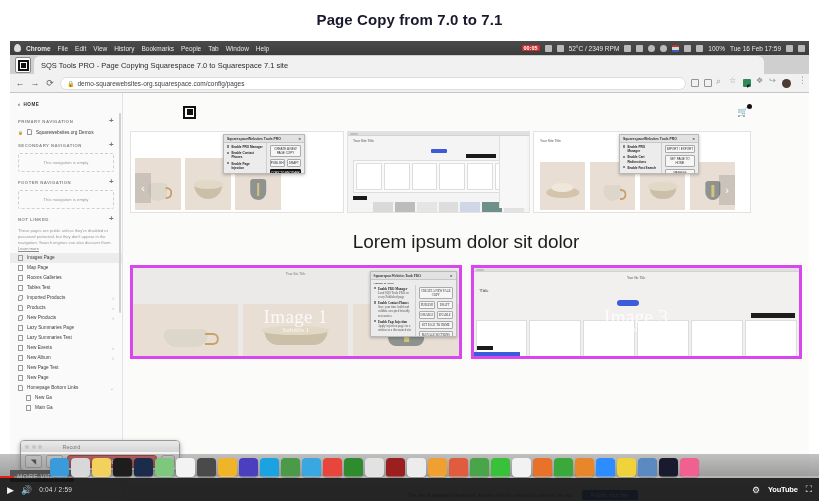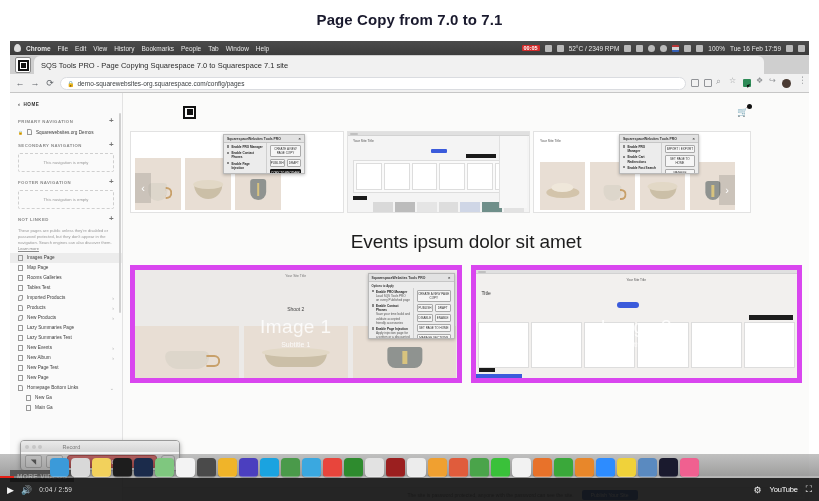--- a/index.html
+++ b/index.html
@@ -218,22 +218,22 @@
     background:rgba(0,0,0,.12); display:flex;align-items:center;justify-content:center;
     color:#fff; font-size:11px;
   }
   .carousel-arrow.right { left:auto; right:0; }
 
   #lorem {
     text-align:center; font-size:19px; color:#1c1c1c; font-weight:400;
     padding:18px 0 12px 0; letter-spacing:-.1px;
   }
   .big-shot-row { display:flex; gap:9px; padding:0 7px; }
-  .big-shot { flex:1; height:118px; position:relative; overflow:hidden;
-     border:5px solid #d946ef; background:#f2f0ee;}
+  .big-shot { flex:1; height:94px; position:relative; overflow:hidden;
+     border:3px solid #d946ef; background:#f2f0ee;font-family:Liberation Serif, serif;}
   .overlay-title {
     position:absolute; left:0; right:0; top:43%;
     text-align:center; font-size:19px; color:rgba(255,255,255,.8);
     font-weight:300; letter-spacing:.4px;
   }
   .overlay-sub {
     position:absolute; left:0; right:0; top:66%;
     text-align:center; font-size:7px; color:rgba(255,255,255,.85);
   }
 
@@ -325,21 +325,21 @@
     display:flex; align-items:center; padding:0 7px; gap:7px;
   }
   #yt-progress {
     position:absolute; left:0; top:-2px; width:819px; height:2px;
     background:rgba(255,255,255,.25);
   }
   #yt-progress .fill { height:2px; width:14px; background:#e62117; }
   .yt-btn { color:#fff; font-size:9px; opacity:.95; }
   #yt-time { color:#ddd; font-size:6.5px; letter-spacing:.2px; }
   #yt-right { margin-left:auto; display:flex; align-items:center; gap:8px;}
-  #yt-logo { color:#fff; font-size:7.5px; font-weight:normal; letter-spacing:-.2px; }
+  #yt-logo { color:#fff; font-size:7.5px; font-weight:bold; letter-spacing:-.2px; }
 
   
   #dock {
     position:absolute; left:0; bottom:23px; width:819px; height:24px;
     display:flex; align-items:flex-end; gap:2px; padding:0 3px 1px 50px;
     background:linear-gradient(rgba(120,120,120,.45),rgba(90,90,90,.6));
   }
   .dock-ico {
     width:19px;height:19px;border-radius:4px; flex:none;
     box-shadow:0 1px 1px rgba(0,0,0,.3);
@@ -665,21 +665,21 @@
                   <div class="tp-btn">SET PAGE TO HOME</div>
                   <div class="tp-btn">MANAGE SECTIONS</div>
 
                 </div>
               </div>
 
             </div>
           </div>
         </div>
 
-        <div id="lorem">Events ipsum dolor sit amet</div>
+        <div id="lorem">Lorem ipsum dolor sit dolor</div>
 
         <div class="big-shot-row">
 
           <div class="big-shot">
             <div style="position:absolute;inset:0;background:#eceae8;"></div>
             <div style="position:absolute;left:0;right:0;top:4px;text-align:center;font-size:3.4px;color:#777;">Your Site Title</div>
             <div style="position:absolute;left:0;right:0;top:36px;text-align:center;font-size:5px;color:#444;">Shoot 2</div>
             <div style="position:absolute;left:0;bottom:0;width:100%;height:52px;display:flex;gap:5px;">
               <div class="prod-tile" style="flex:1;">
                   <div class="pbg"></div>

